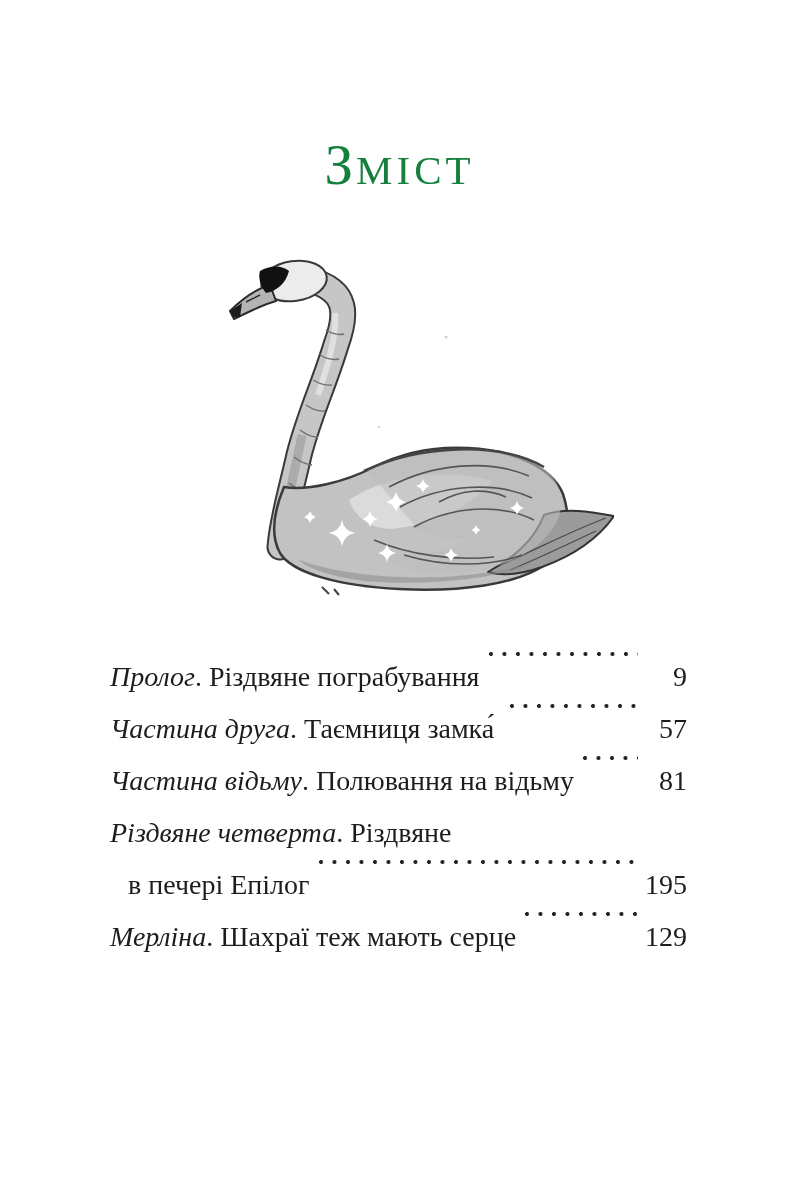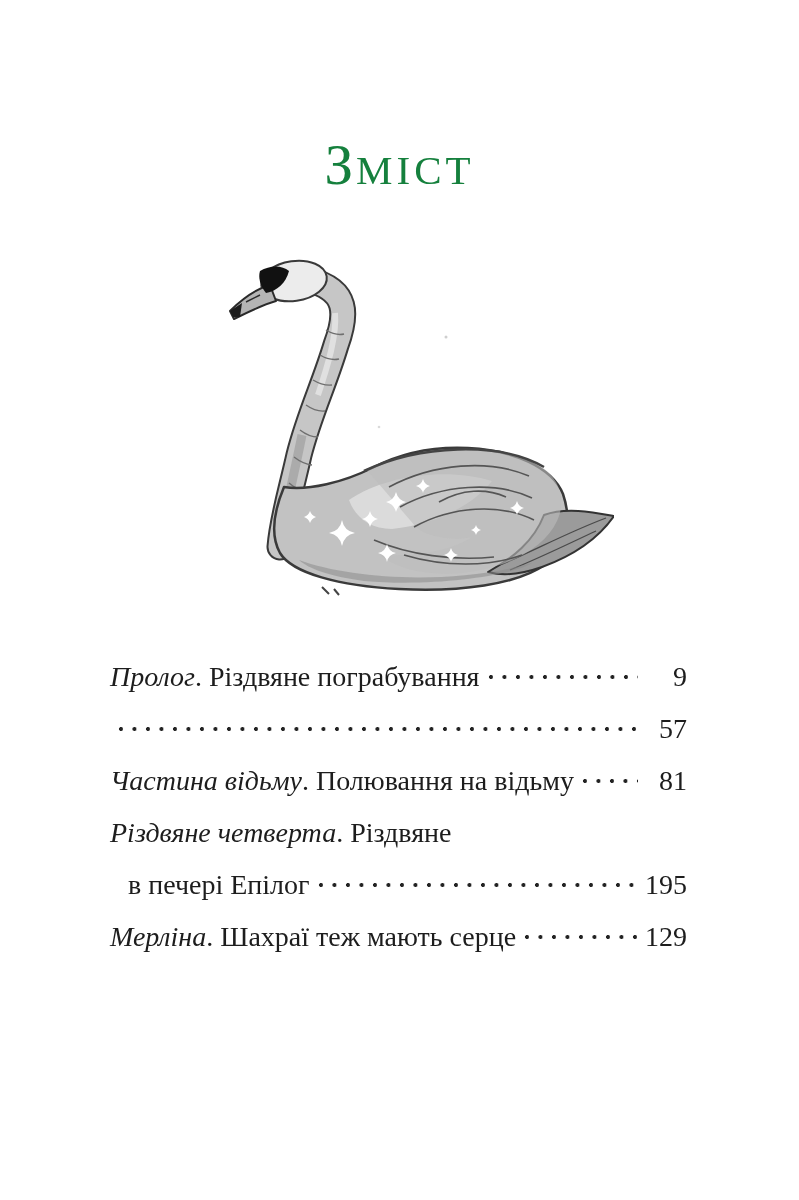--- a/index.html
+++ b/index.html
@@ -39,21 +39,21 @@
     margin: 62px auto 0;
     transform: translateX(14px);
   }
   
   nav.toc {
     margin-top: 42px;
     padding: 0 112px 0 110px;
   }
   .toc-row {
     display: flex;
-    align-items: center;
+    align-items: flex-start;
     font-size: 28px;
     line-height: 52px;
     height: 52px;
     white-space: pre;
   }
   .toc-row em {
     font-style: italic;
   }
   .entry-text {
     flex: 0 0 auto;
@@ -136,20 +136,21 @@
   <nav class="toc">
 
     <div class="toc-row">
       <span class="entry-text"><em>Пролог</em><span>. Різдвяне пограбування</span></span>
       <span class="leader"></span>
       <span class="pagenum">9</span>
     </div>
 
 
     <div class="toc-row">
+      <span class="entry-text"><em>Частина друга</em><span>. Таємниця замка́ </span></span>
       <span class="leader"></span>
       <span class="pagenum">57</span>
     </div>
 
     <div class="toc-row">
       <span class="entry-text"><em>Частина відьму</em><span>. Полювання на відьму</span></span>
       <span class="leader"></span>
       <span class="pagenum">81</span>
     </div>
 

